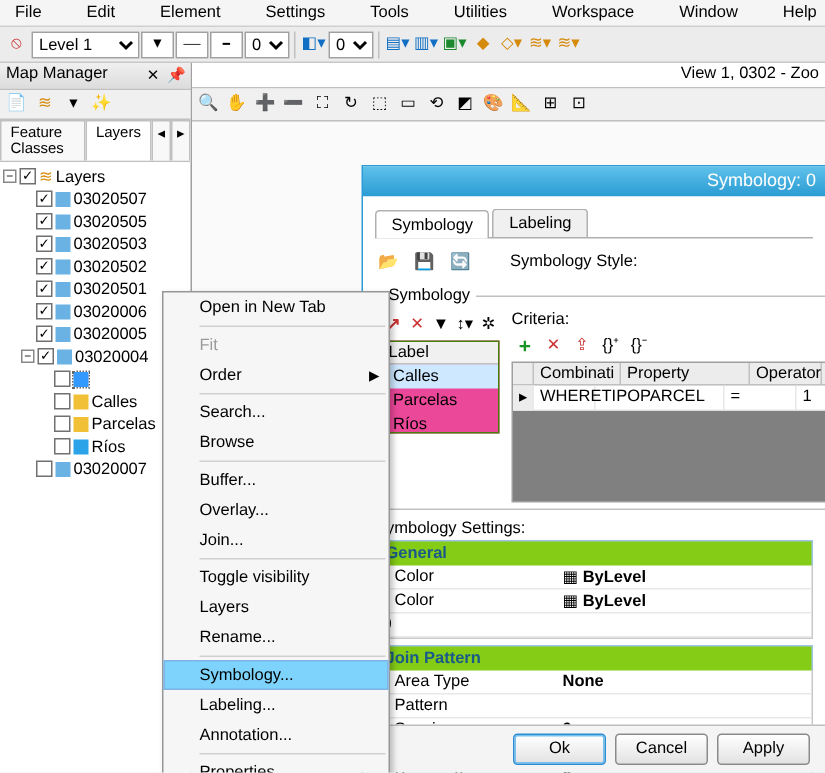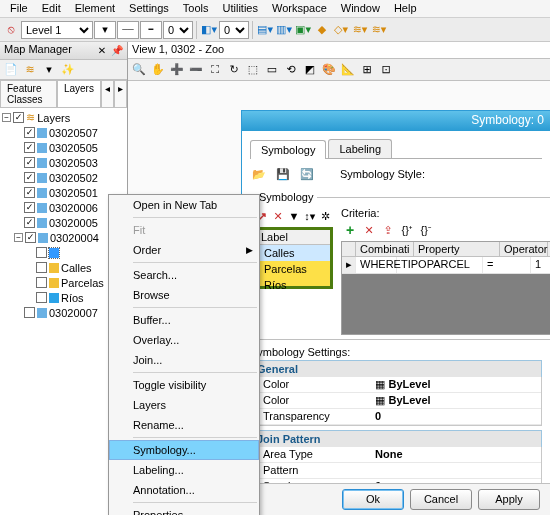--- a/index.html
+++ b/index.html
@@ -1,65 +1,65 @@
 <!DOCTYPE html>
 <html><head>
 <meta charset="utf-8">
 <style>
   *{box-sizing:border-box;margin:0;padding:0;font-family:"Segoe UI",Tahoma,Arial,sans-serif;font-size:11px;color:#000}
   body{background:#f0f0f0;width:550px;height:515px;overflow:hidden;position:relative}
-  .menubar{background:#f5f5f5;border-bottom:1px solid #d0d0d0;height:18px;display:flex;padding:2px 4px;gap:2px}
+  .menubar{background:#f5f5f5;border-bottom:1px solid #d0d0d0;height:18px;display:flex;padding:2px 4px;gap:18px}
   .menubar span{padding:0 6px}
   .toolbar{background:#ececec;border-bottom:1px solid #c8c8c8;height:24px;display:flex;align-items:center;padding:0 2px;gap:1px}
   .tbtn{width:18px;height:18px;display:flex;align-items:center;justify-content:center;border:1px solid transparent;font-size:11px;line-height:1}
   .tbtn.b{border:1px solid #a0a0a0;background:#fff;width:22px}
   .tsel{font-size:11px;height:18px;border:1px solid #a0a0a0;background:#fff}
   .tsep{width:1px;height:18px;background:#c0c0c0;margin:0 2px}
   .mid{display:flex;position:relative;height:calc(100% - 42px)}
   .sidebar{width:128px;background:#fff;border-right:1px solid #a0a0a0;display:flex;flex-direction:column}
   .sb-title{background:linear-gradient(#f0f0f0,#dcdcdc);border-bottom:1px solid #c0c0c0;height:18px;padding:1px 4px;position:relative}
   .sb-x{position:absolute;right:2px;top:1px;width:14px;height:14px;display:flex;align-items:center;justify-content:center;font-size:10px}
   .sb-tb{height:20px;background:#f0f0f0;border-bottom:1px solid #c0c0c0;display:flex;align-items:center;padding:0 2px;gap:1px}
   .sb-tabs{display:flex;border-bottom:1px solid #c0c0c0;background:#f4f4f4}
   .sb-tab{padding:2px 6px;border:1px solid #c0c0c0;border-bottom:none;background:#f8f8f8;font-size:10px}
   .sb-tab.active{background:#fff}
   .tree{flex:1;overflow:auto;padding:2px;font-size:11px}
   .tn{display:flex;align-items:center;height:15px;gap:2px;white-space:nowrap}
   .tn .sq{width:9px;height:9px;border:1px solid #888;background:#fff;font-size:8px;line-height:7px;text-align:center}
   .tn .ck{width:11px;height:11px;border:1px solid #707070;background:#fff;font-size:9px;line-height:9px;text-align:center;color:#000}
   .tn .sw{width:10px;height:10px}
   .content{flex:1;position:relative;background:#fafafa}
-  .viewtitle{position:absolute;top:0;right:0;height:17px;background:#fff;border-bottom:1px solid #c0c0c0;padding:1px 4px;left:0;font-size:11px}
+  .viewtitle{position:absolute;top:0;right:0;height:17px;background:#fff;border-bottom:1px solid #c0c0c0;padding:1px 4px;left:0;text-align:right;font-size:11px}
   .viewtb{position:absolute;top:17px;left:0;right:0;height:22px;background:#f0f0f0;border-bottom:1px solid #c0c0c0;display:flex;align-items:center;gap:1px;padding:0 2px}
   .dialog{position:absolute;left:113px;top:68px;right:-1px;bottom:-1px;background:#fff;border:1px solid #2e9bd6}
   .dlg-title{background:linear-gradient(#5fc1ea,#2a9bd3);color:#fff;height:20px;text-align:right;padding:2px 6px;font-size:12px}
   .dlg-body{padding:8px;background:#fff}
   .dlg-tabs{display:flex;border-bottom:1px solid #b0b0b0;margin-bottom:6px}
   .dlg-tab{padding:3px 10px;border:1px solid #b0b0b0;border-bottom:none;background:#f0f0f0;border-radius:3px 3px 0 0;margin-right:2px;font-size:11px}
   .dlg-tab.active{background:#fff;position:relative;top:1px}
   .style-row{display:flex;align-items:center;gap:6px;margin-bottom:8px}
   .style-row .ic{width:18px;height:18px;display:flex;align-items:center;justify-content:center}
   select.styl{height:18px;font-size:11px;border:1px solid #a0a0a0;width:90px}
   fieldset{border:1px solid #c0c0c0;padding:4px;margin-bottom:6px}
   legend{font-size:11px;padding:0 4px}
   .sym-row{display:flex;gap:8px}
   .sym-left{width:78px}
   .sym-tbar{display:flex;gap:1px;margin-bottom:2px}
-  .list{border:3px solid #4d7c0f;background:#fde047;font-size:11px}
+  .list{border:1px solid #4d7c0f;background:#ec4899;font-size:11px}
   .list .hd{background:#f0f0f0;border-bottom:1px solid #c0c0c0;padding:1px 3px}
   .list .row{display:flex;align-items:center;gap:3px;padding:1px 3px;height:16px}
   .list .sel{background:#cde8ff}
   .crit{flex:1}
   .grid{border:1px solid #a0a0a0;background:#fff;min-height:90px}
   .ghd{display:flex;background:#ececec;border-bottom:1px solid #c0c0c0}
   .ghd>div{border-right:1px solid #c0c0c0;padding:1px 4px;font-size:11px}
   .grow{display:flex;border-bottom:1px solid #e0e0e0}
   .grow>div{border-right:1px solid #e8e8e8;padding:1px 4px;height:16px;font-size:11px}
   .gridbg{background:#808080;height:60px}
-  .section-h{background:#e5e5e5;color:#1a5a8a;border:1px solid #9cc5e0;border-bottom:none;padding:2px 6px;font-weight:bold;font-size:11px}
+  .section-h{background:#84cc16;color:#1a5a8a;border:1px solid #9cc5e0;border-bottom:none;padding:2px 6px;font-weight:bold;font-size:11px}
   .prop{border:1px solid #c8c8c8;border-top:none}
   .prow{display:flex;border-bottom:1px solid #e8e8e8;height:16px}
   .prow>div:first-child{width:120px;padding:1px 12px;font-size:11px}
   .prow>div:last-child{flex:1;padding:1px 4px;font-size:11px;font-weight:bold}
   .dlg-foot{position:absolute;bottom:0;left:0;right:0;height:32px;background:#f4f4f4;border-top:1px solid #c0c0c0;display:flex;justify-content:flex-end;align-items:center;gap:6px;padding:0 10px}
   .btn{min-width:62px;height:21px;border:1px solid #8a8a8a;background:linear-gradient(#fff,#e2e2e2);border-radius:3px;font-size:11px;text-align:center;line-height:19px}
   .btn.def{border:1px solid #2a8dd4;box-shadow:0 0 0 1px #78c0f0 inset}
   .ctx{position:absolute;left:108px;top:194px;width:152px;background:#f6f6f6;border:1px solid #979797;box-shadow:2px 2px 4px rgba(0,0,0,.25);z-index:50}
   .ctx .ci{height:20px;display:flex;align-items:center;padding:0 24px 0 24px;position:relative;font-size:11px}
   .ctx .ci.disabled{color:#9a9a9a}
@@ -293,21 +293,20 @@
         <div class="prop">
           <div class="prow">
               <div>Color</div>
               <div><span style="font-weight:normal">▦ </span><span>ByLevel</span></div>
             </div>
           <div class="prow">
               <div>Color</div>
               <div><span style="font-weight:normal">▦ </span><span>ByLevel</span></div>
             </div>
           <div class="prow">
-              <div>Transparency</div>
               <div>0</div>
             </div>
         </div>
         <div style="height:4px"></div>
         <div class="section-h">Join Pattern</div>
         <div class="prop">
           <div class="prow">
               <div>Area Type</div>
               <div>None</div>
             </div>

